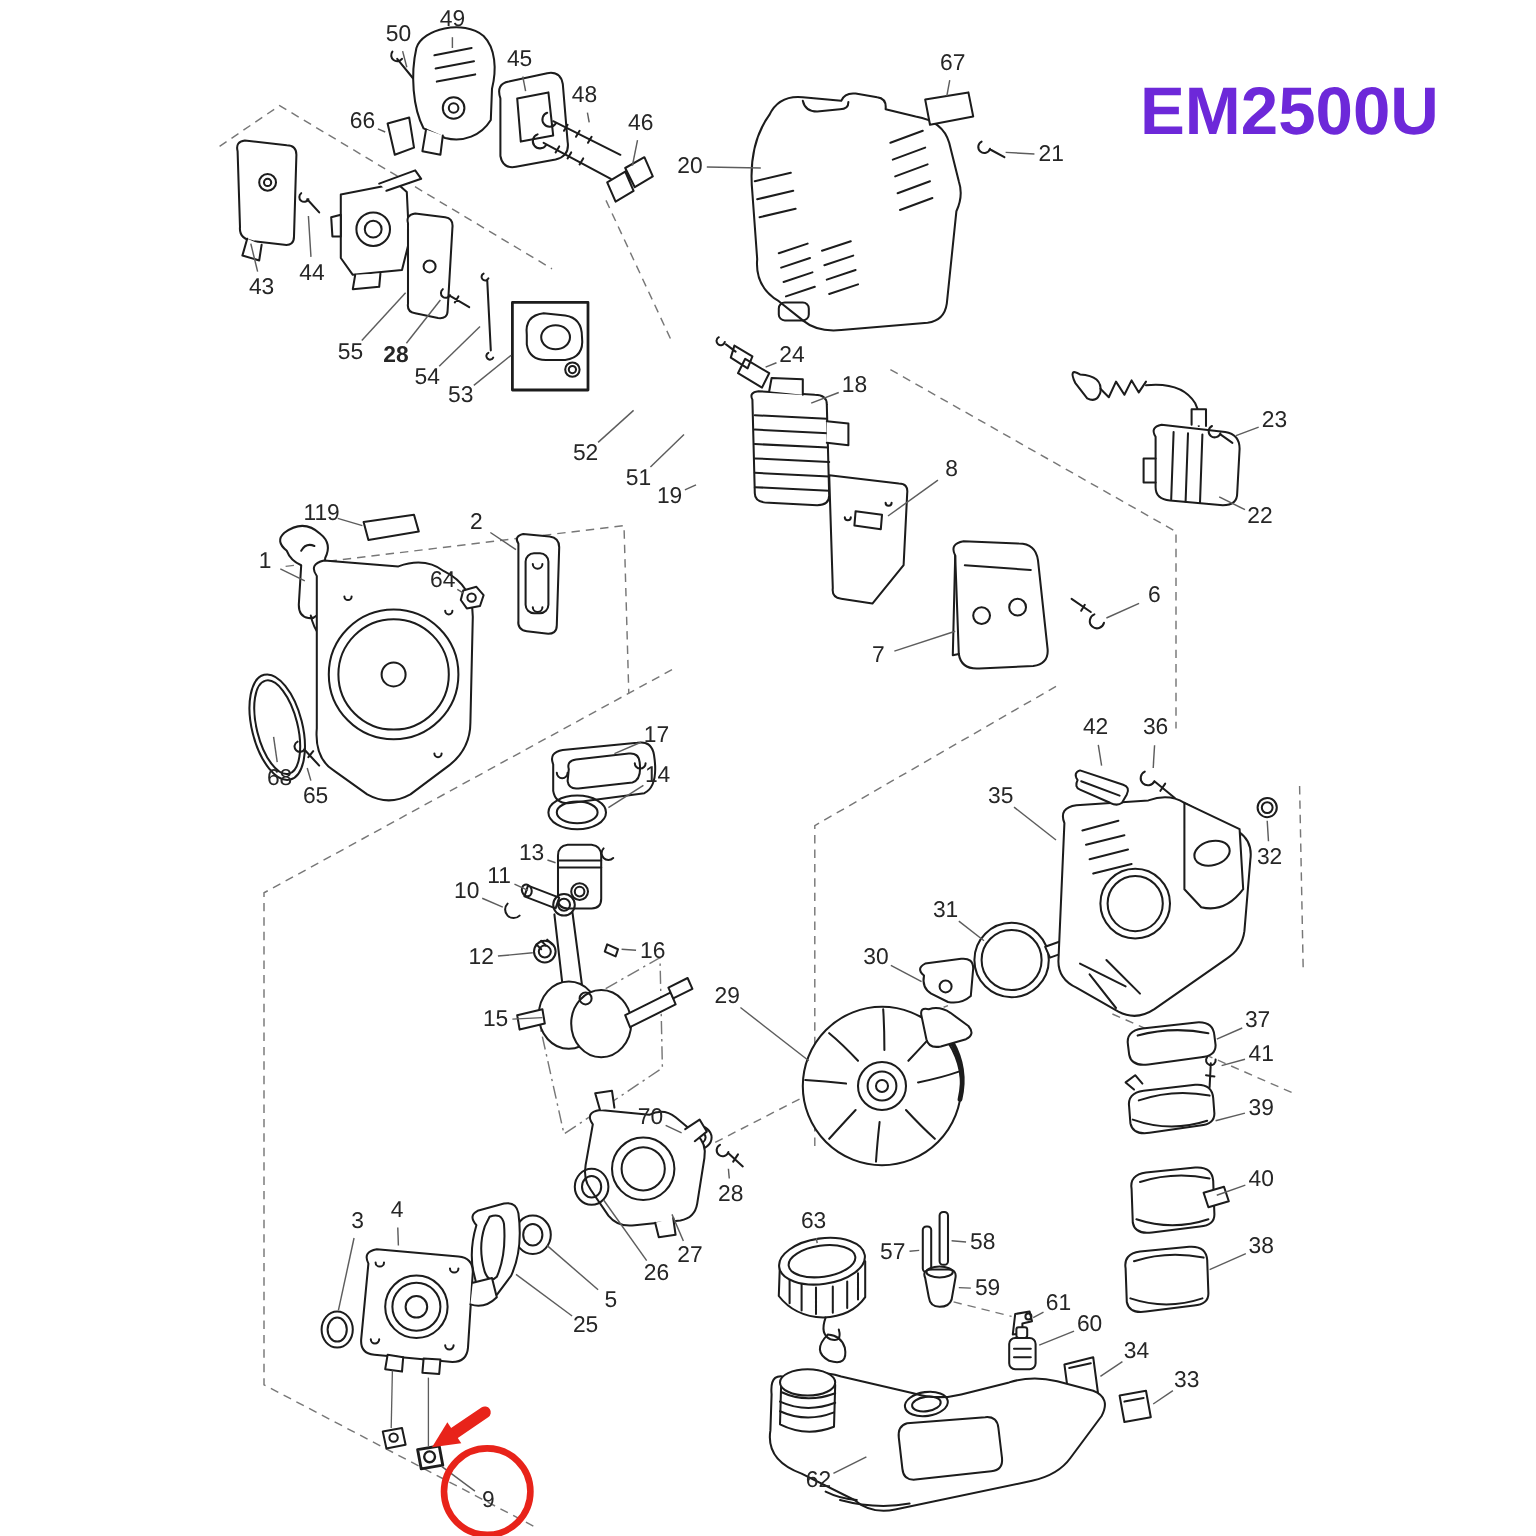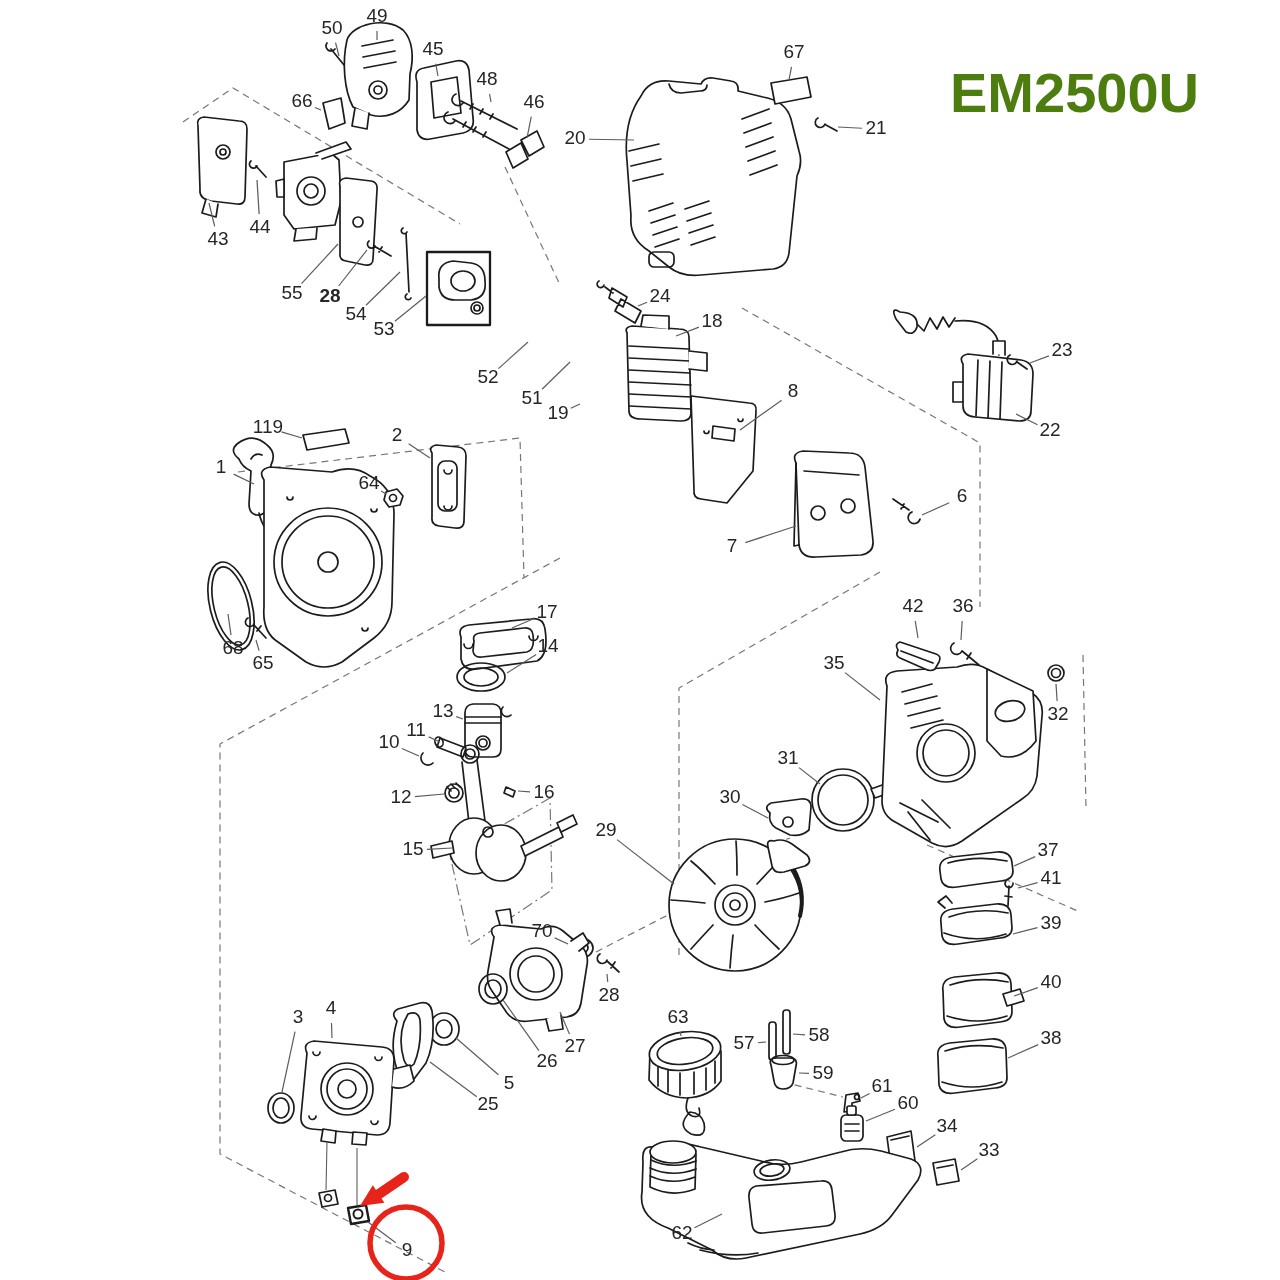--- a/index.html
+++ b/index.html
@@ -1,21 +1,21 @@
 <!DOCTYPE html>
 <html><head>
 <meta charset="utf-8">
 <style>
   html,body{margin:0;padding:0;background:#ffffff;}
   #page{position:relative;width:1280px;height:1280px;background:#fff;overflow:hidden;
         font-family:"Liberation Sans",sans-serif;}
   #diagram-svg{position:absolute;left:0;top:0;width:1280px;height:1280px;}
   #diagram-svg text{font-family:"Liberation Sans",sans-serif;font-size:19px;fill:#262626;}
   #model-title{position:absolute;left:950px;top:60px;width:300px;
-               font-size:56px;font-weight:bold;letter-spacing:0px;color:#4d7c0f;}
+               font-size:56px;font-weight:bold;letter-spacing:0px;color:#6d28d9;}
 </style>
 </head>
 <body>
 
 <div id="page">
   <svg id="diagram-svg" viewBox="0 0 1280 1280">
       <polyline points="183,122 233,88 460,224" fill="none" stroke="#777777" stroke-width="1.2" stroke-dasharray="7 5"></polyline>
       <polyline points="505,167 560,285" fill="none" stroke="#777777" stroke-width="1.2" stroke-dasharray="7 5"></polyline>
       <polyline points="742,308 980,443 980,607" fill="none" stroke="#777777" stroke-width="1.2" stroke-dasharray="7 5"></polyline>
       <polyline points="238,472 520,438 524,578" fill="none" stroke="#777777" stroke-width="1.2" stroke-dasharray="7 5"></polyline>

